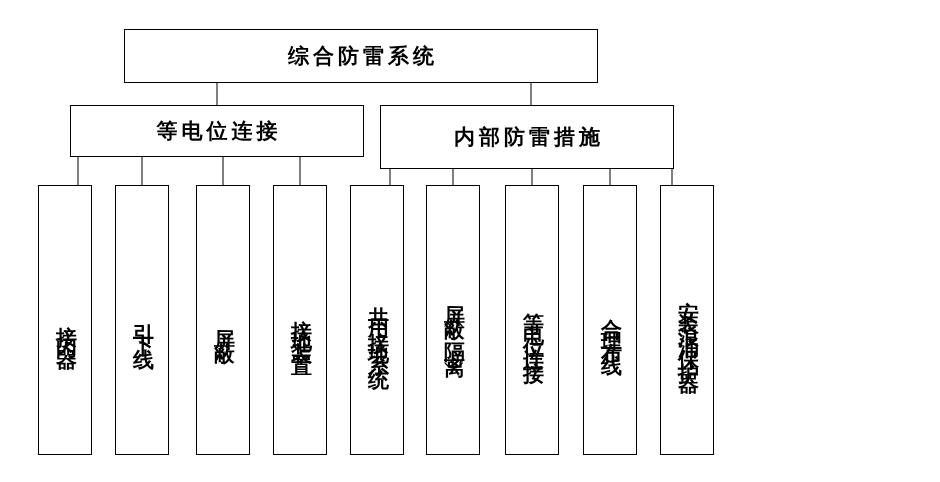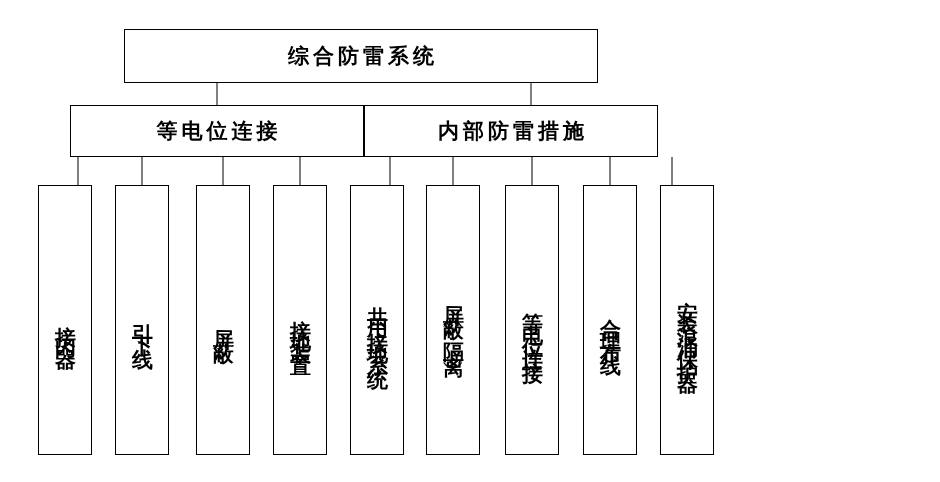--- a/index.html
+++ b/index.html
@@ -6,21 +6,21 @@
     margin: 0;
     padding: 0;
     background: #ffffff;
   }
   .canvas {
     position: relative;
     width: 940px;
     height: 482px;
     background: #ffffff;
     color: #000000;
-    font-family: Liberation Serif, serif;
+    font-family: Liberation Mono, monospace;
     font-weight: bold;
     overflow: hidden;
   }
   .connectors {
     position: absolute;
     left: 0;
     top: 0;
   }
   .box {
     position: absolute;
@@ -70,21 +70,21 @@
   </svg>
 
   <div class="box" style="left:124px; top:29px; width:474px; height:54px">
     <span class="hlabel">综合防雷系统</span>
   </div>
 
   <div class="box" style="left:70px; top:105px; width:294px; height:52px">
     <span class="hlabel">等电位连接</span>
   </div>
 
-  <div class="box" style="left:364px; top:105px; width:294px; height:52px">
+  <div class="box" style="left:380px; top:105px; width:294px; height:64px">
     <span class="hlabel">内部防雷措施</span>
   </div>
 
   <div class="box" style="left:38px; top:185px; width:54px; height:270px">
     <span class="vlabel">接闪器</span>
   </div>
 
   <div class="box" style="left:115px; top:185px; width:54px; height:270px">
     <span class="vlabel">引下线</span>
   </div>

